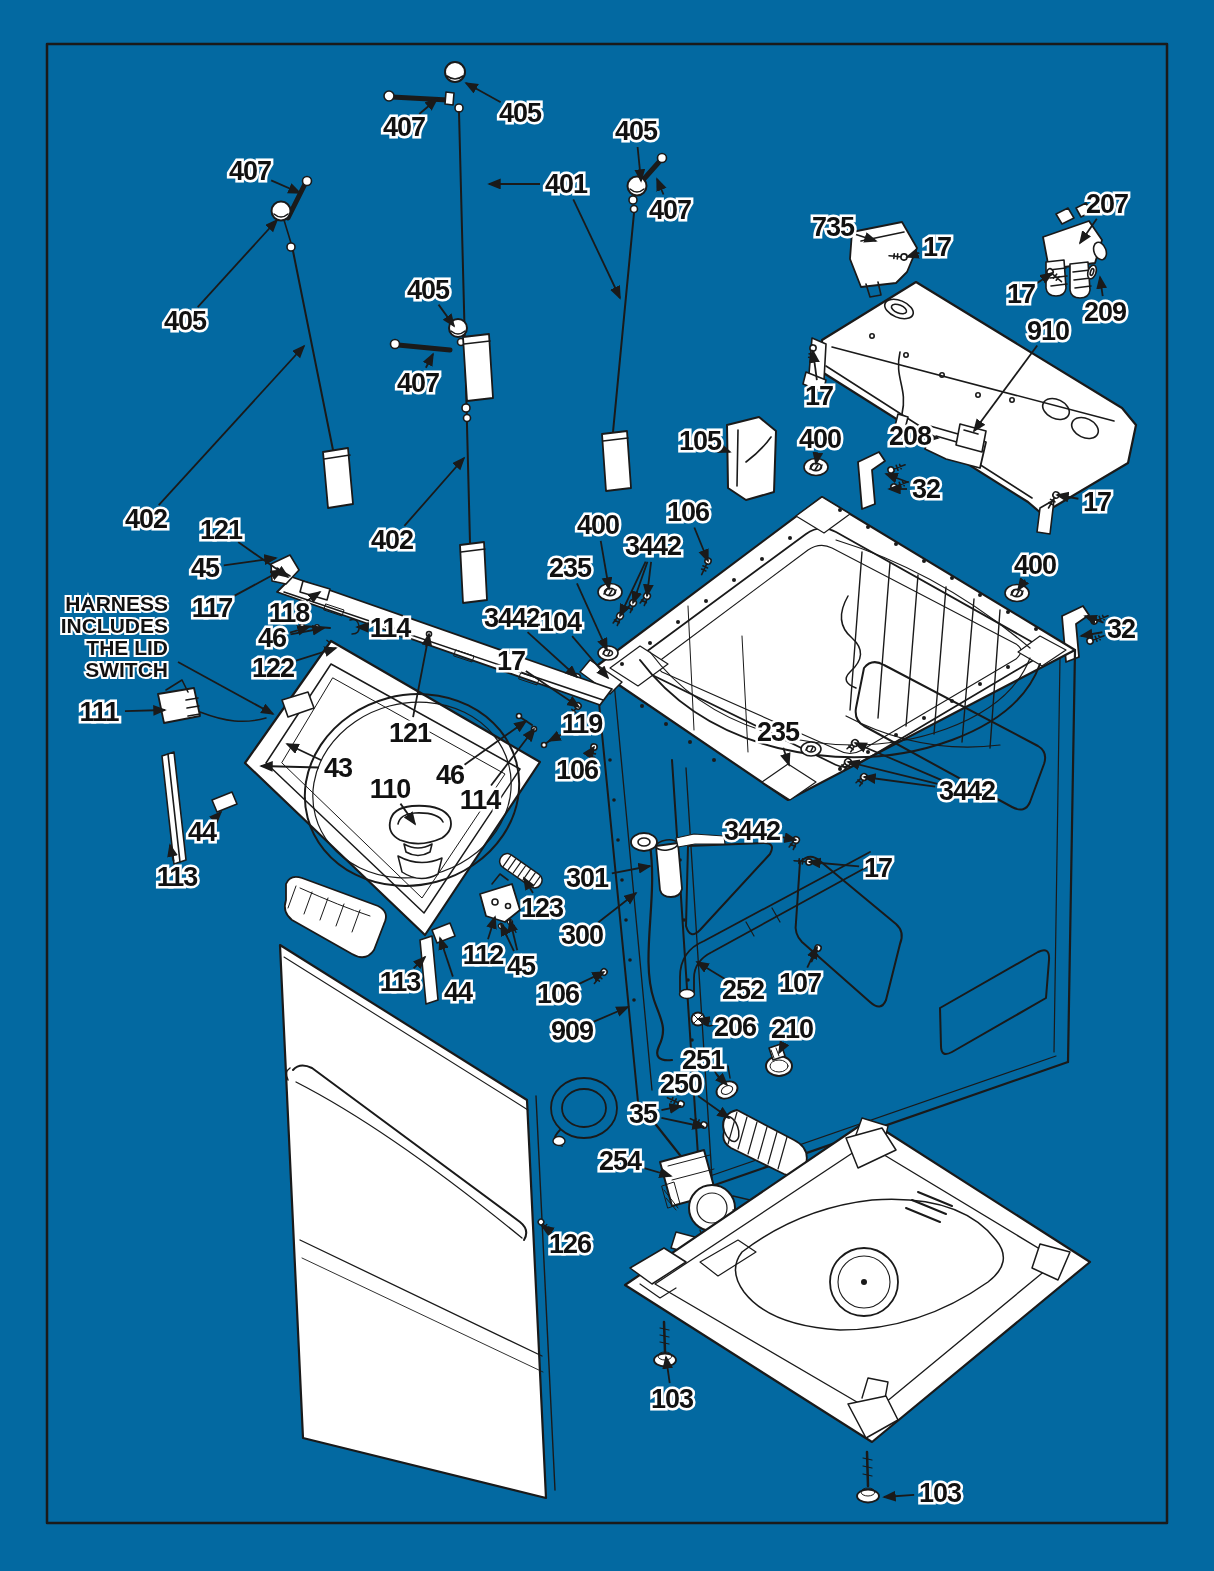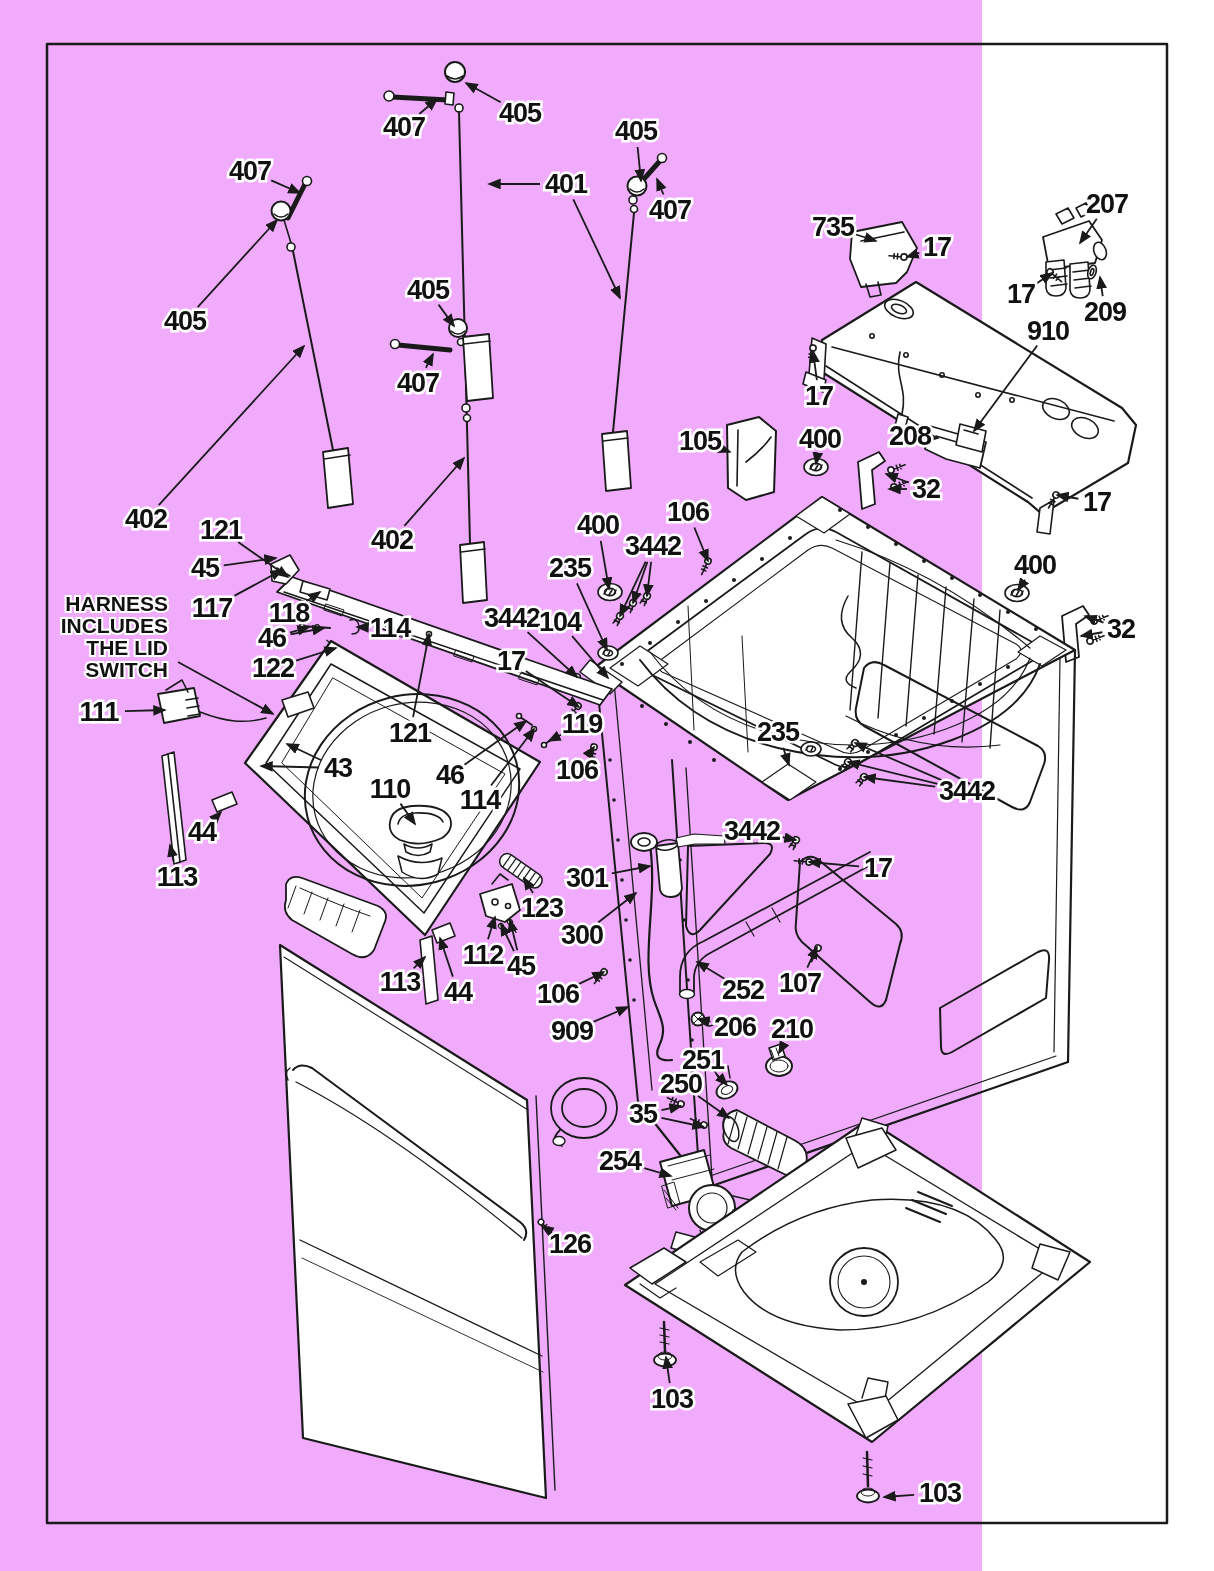--- a/index.html
+++ b/index.html
@@ -1,16 +1,16 @@
 <!DOCTYPE html>
 <html><head>
 <meta charset="utf-8">
 <style>
   html,body{margin:0;padding:0;background:#fff;}
-  #page{position:relative;width:982px;height:1571px;background:#f0abfc;
+  #page{position:relative;width:1214px;height:1571px;background:#0369a1;
         font-family:"Liberation Sans",sans-serif;}
   svg{display:block}
   .ink{stroke:#1a1a1a;fill:none;stroke-linecap:round;stroke-linejoin:round;}
   .fillw{fill:#ffffff;}
   text.plbl{font-family:"Liberation Sans",sans-serif;font-weight:bold;font-size:27px;
             letter-spacing:-1px;fill:#111;paint-order:stroke;stroke:#fff;stroke-width:5px;}
   text.note{font-family:"Liberation Sans",sans-serif;font-weight:bold;font-size:21px;
             fill:#111;paint-order:stroke;stroke:#fff;stroke-width:4px;}
   line.lead{stroke:#1a1a1a;stroke-width:1.8;}
 </style>

